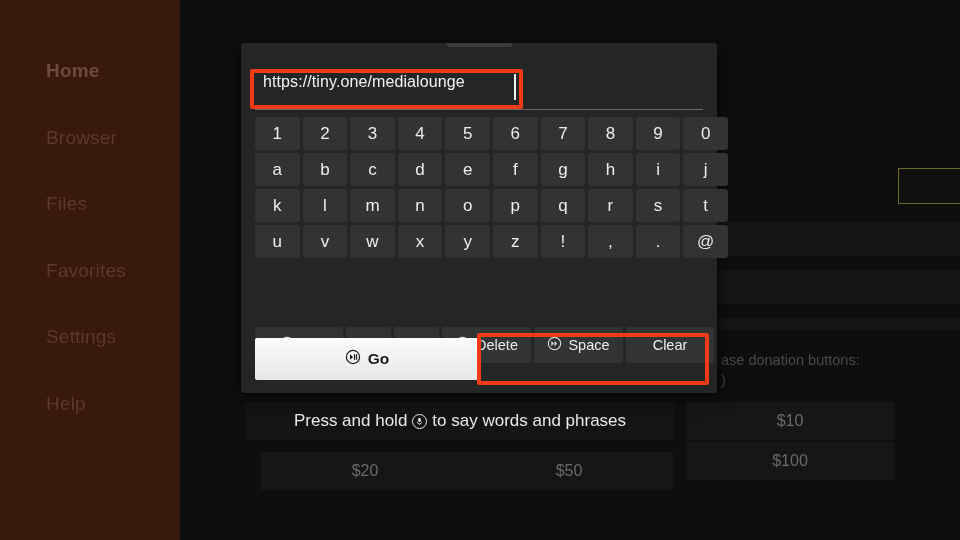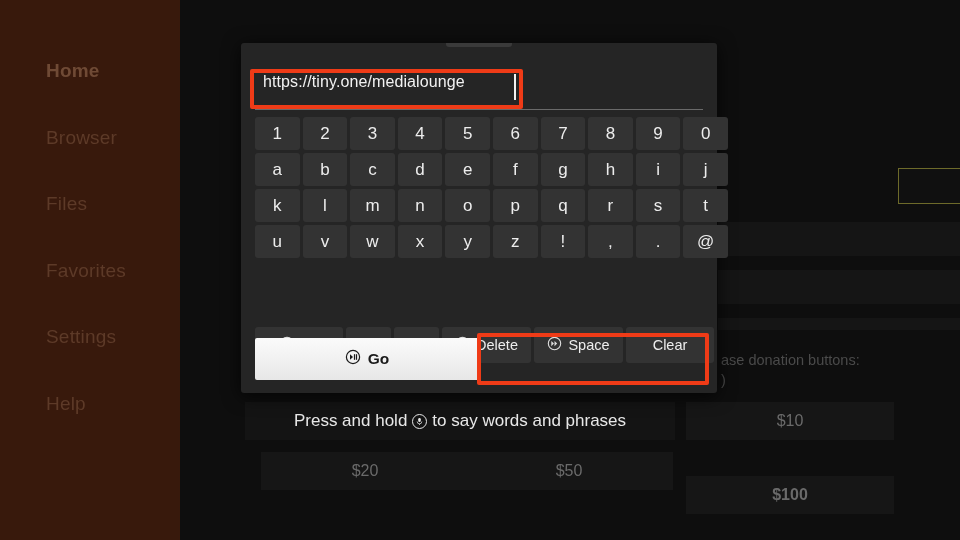--- a/index.html
+++ b/index.html
@@ -160,21 +160,21 @@
     </div>
     <div class="bg-btn" style="left:506px; top:402px; width:208px; height:38px;justify-content:center;">
         <span>$10</span>
       </div>
     <div class="bg-btn" style="left:81px;  top:452px; width:208px; height:38px;">
         <span>$20</span>
       </div>
     <div class="bg-btn" style="left:285px; top:452px; width:208px; height:38px;">
         <span>$50</span>
       </div>
-    <div class="bg-btn" style="left:506px; top:476px; width:208px; height:38px;font-weight:bold;">
+    <div class="bg-btn" style="left:506px; top:442px; width:208px; height:38px;">
         <span>$100</span>
       </div>
   </div>
 
   <div class="kbd-dialog">
     <div class="kbd-handle"></div>
     <div class="url-wrap">
       <div class="url-text">https://tiny.one/medialounge</div>
       <div class="url-caret" id="url-caret" style="left: 259.484px;"></div>
       <div class="url-underline"></div>

